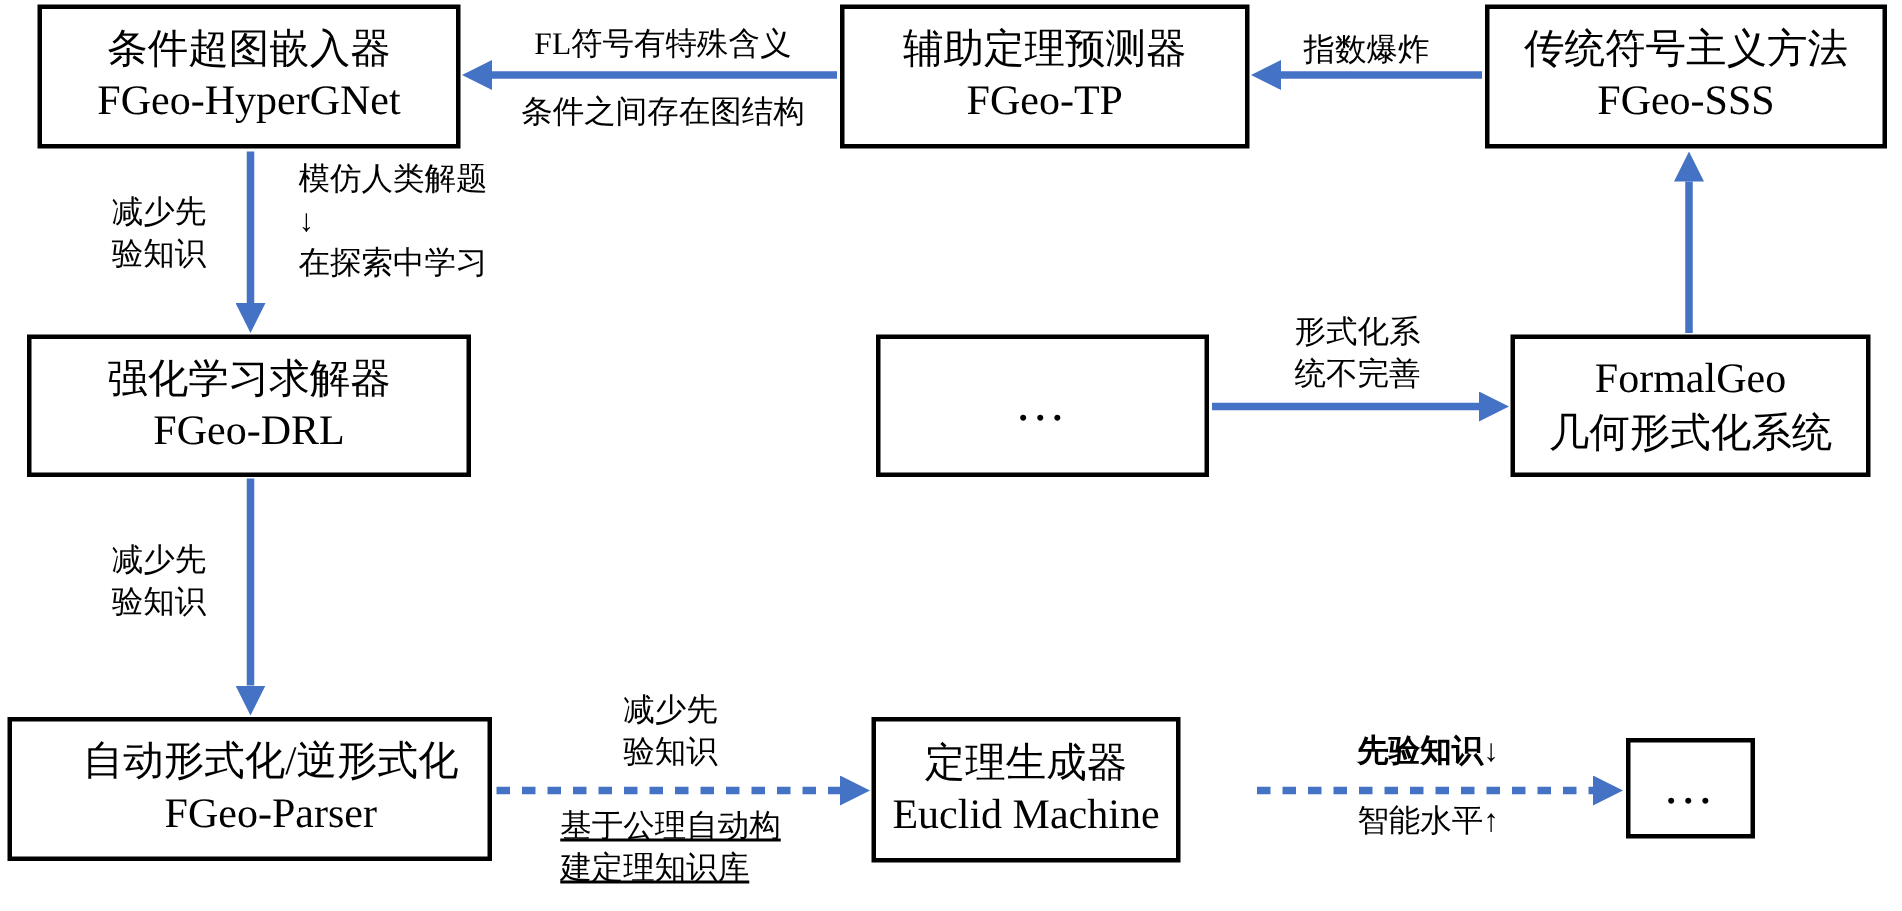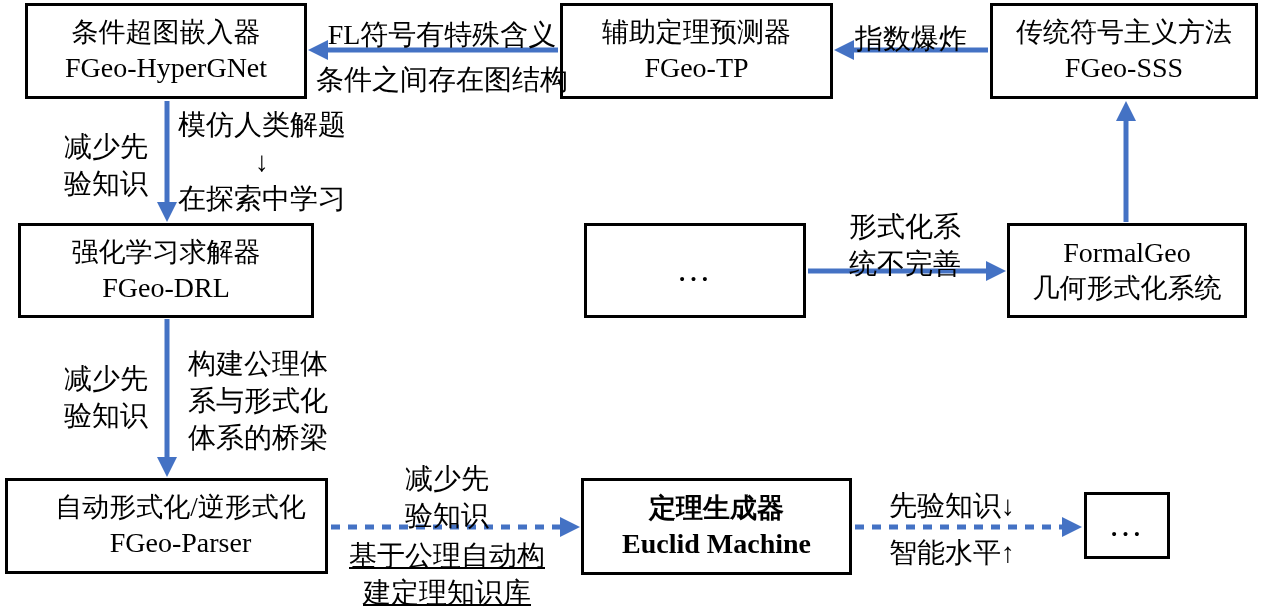--- a/index.html
+++ b/index.html
@@ -10,22 +10,22 @@
   }
   .box {
     position:absolute; box-sizing:border-box; background:#ffffff;
     border:3px solid #000; display:flex; flex-direction:column;
     align-items:center; justify-content:center; text-align:center;
     font-size:27px; line-height:1.3;
   }
   .box .l2 { font-size:28px; }
   .box.ellipsis { font-size:34px; letter-spacing:3px; line-height:0.6; }
   .lbl {
-    position:absolute; text-align:center; white-space:pre-line;
-    font-size:28px; line-height:1.33; transform:translateX(-50%);
+    position:absolute; white-space:pre-line;
+    font-size:21px; line-height:1.33; transform:translateX(-50%);
   }
   svg.arrows { position:absolute; left:0; top:0; pointer-events:none; }
   .sol { stroke:var(--arrow); stroke-width:5; fill:none; }
   .dsh { stroke:var(--arrow); stroke-width:5; fill:none; stroke-dasharray:9 8; }
 </style>
 </head>
 <body>
 
 <div class="canvas">
 
@@ -88,49 +88,46 @@
   <div class="box" style="left:1007px;top:223px;width:240px;height:95px;">
     <span class="l2">FormalGeo</span>
     <span>几何形式化系统</span>
   </div>
 
   <div class="box" style="left:5px;top:478px;width:323px;height:96px;padding-left:28px;">
     <span>自动形式化/逆形式化</span>
     <span class="l2">FGeo-Parser</span>
   </div>
 
-  <div class="box" style="left:581px;top:478px;width:271px;height:97px;font-weight:bold;">
+  <div class="box" style="left:581px;top:478px;width:206px;height:97px;">
     <span>定理生成器</span>
     <span class="l2">Euclid Machine</span>
   </div>
 
   <div class="box ellipsis" style="left:1084px;top:492px;width:86px;height:67px;">
     <span>…</span>
   </div>
 
   <div class="lbl" style="left:442px;top:16px;">FL符号有特殊含义</div>
   <div class="lbl" style="left:442px;top:61px;">条件之间存在图结构</div>
   <div class="lbl" style="left:911px;top:20px;">指数爆炸</div>
 
   <div class="lbl" style="left:106px;top:128px;">减少先
 验知识</div>
   <div class="lbl" style="left:262px;top:106px;">模仿人类解题
 ↓
 在探索中学习</div>
 
   <div class="lbl" style="left:106px;top:360px;">减少先
 验知识</div>
-  <div class="lbl" style="left:258px;top:345px;">构建公理体
-系与形式化
-体系的桥梁</div>
 
   <div class="lbl" style="left:905px;top:208px;">形式化系
 统不完善</div>
 
   <div class="lbl" style="left:447px;top:460px;">减少先
 验知识</div>
   <div class="lbl" style="left:447px;top:537px;text-decoration:underline;">基于公理自动构
 建定理知识库</div>
 
-  <div class="lbl" style="left:952px;top:487px;">先验知识↓</div>
+  <div class="lbl" style="left:952px;top:487px;font-weight:bold;">先验知识↓</div>
   <div class="lbl" style="left:952px;top:534px;">智能水平↑</div>
 
 </div>
 
 </body></html>

